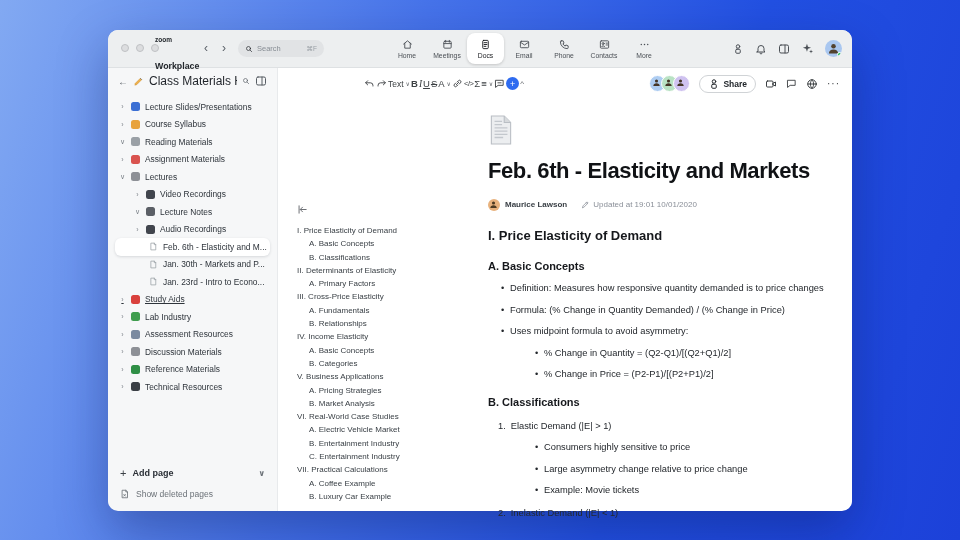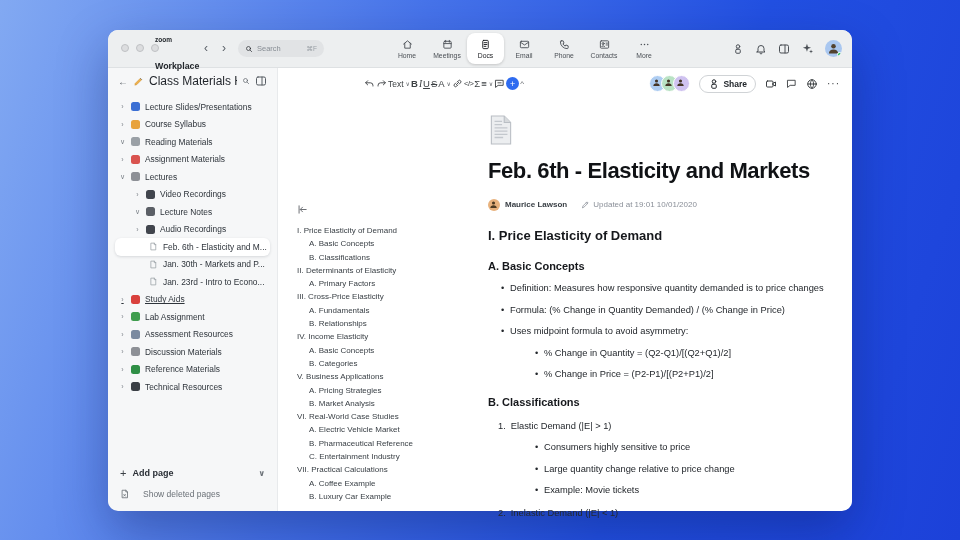--- a/index.html
+++ b/index.html
@@ -74,21 +74,21 @@
   }
   .trow .chev{width:7px;font-size:7px;color:#7d838a;text-align:center;flex:none;}
   .trow .emoji{width:9px;height:9px;border-radius:2.5px;flex:none;}
   .trow.sel{background:#fff;box-shadow:0 1px 3px rgba(20,30,40,.14);}
   .trow .lbl{overflow:hidden;text-overflow:ellipsis;}
   .pageicn{color:#9aa0a6;flex:none;}
   .sb-foot{padding:6px 12px 12px;}
   .addrow{display:flex;align-items:center;gap:6px;font-size:9px;font-weight:700;color:#2a2f36;}
   .addrow .plus{font-size:11px;font-weight:400;color:#3a4046;}
   .addrow .chevd{margin-left:auto;font-size:8px;color:#6b7177;}
-  .delrow{display:flex;gap:13px;font-size:8.5px;color:#6b7177;margin-top:10px;}
+  .delrow{display:flex;gap:6px;font-size:8.5px;color:#6b7177;margin-top:10px;}
   .delrow .icn{color:#6b7177;}
   
   .docarea{flex:1;display:flex;flex-direction:column;background:#fff;border-radius:0 0 10px 0;min-width:0;}
   .toolbar{height:27px;display:flex;align-items:center;padding:2px 12px 0 86px;gap:0;}
   .tbl{display:flex;align-items:center;gap:1px;color:#3c4043;}
   .tbtn{display:inline-flex;align-items:center;font-size:9.5px;color:#3c4043;cursor:default;}
   .tbtn .dd{font-size:6px;margin-left:2px;color:#5f6368;}
   .g-b{font-weight:800;}
   .g-i{font-style:italic;font-family:"Liberation Serif","DejaVu Serif",serif;}
   .g-u{text-decoration:underline;}
@@ -354,21 +354,21 @@
             <span class="lbl">Jan. 23rd - Intro to Econo...</span>
           </div>
           <div class="trow" style="padding-left: 4px; text-decoration: underline;">
             <span class="chev">›</span>
             <span class="emoji" style="background:#d9413d"></span>
             <span class="lbl">Study Aids</span>
           </div>
           <div class="trow" style="padding-left: 4px;">
             <span class="chev">›</span>
             <span class="emoji" style="background:#3f9d4e"></span>
-            <span class="lbl">Lab Assignment</span>
+            <span class="lbl">Lab Industry</span>
           </div>
           <div class="trow" style="padding-left: 4px;">
             <span class="chev">›</span>
             <span class="emoji" style="background:#7a8aa0"></span>
             <span class="lbl">Assessment Resources</span>
           </div>
           <div class="trow" style="padding-left: 4px;">
             <span class="chev">›</span>
             <span class="emoji" style="background:#8d9096"></span>
             <span class="lbl">Discussion Materials</span>
@@ -533,21 +533,21 @@
               <div class="olrow l1">A. Fundamentals</div>
               <div class="olrow l1">B. Relationships</div>
               <div class="olrow">IV. Income Elasticity</div>
               <div class="olrow l1">A. Basic Concepts</div>
               <div class="olrow l1">B. Categories</div>
               <div class="olrow">V. Business Applications</div>
               <div class="olrow l1">A. Pricing Strategies</div>
               <div class="olrow l1">B. Market Analysis</div>
               <div class="olrow">VI. Real-World Case Studies</div>
               <div class="olrow l1">A. Electric Vehicle Market</div>
-              <div class="olrow l1">B. Pharmaceutical Reference</div>
+              <div class="olrow l1">B. Entertainment Industry</div>
               <div class="olrow l1">C. Entertainment Industry</div>
               <div class="olrow">VII. Practical Calculations</div>
               <div class="olrow l1">A. Coffee Example</div>
               <div class="olrow l1">B. Luxury Car Example</div>
             </div>
         </div>
         <div class="docbody">
           <div class="dicon icn" id="i-docpage">
               <svg width="26" height="30" viewBox="0 0 24 28" fill="#eceef0" stroke="#b9bec4" stroke-width="1">
                 <path d="M3 1h12l6 6v20H3z"></path>
@@ -579,21 +579,21 @@
               <div class="bk-h2">I. Price Elasticity of Demand</div>
               <div class="bk-h3">A. Basic Concepts</div>
               <div class="bk-li">Definition: Measures how responsive quantity demanded is to price changes</div>
               <div class="bk-li">Formula: (% Change in Quantity Demanded) / (% Change in Price)</div>
               <div class="bk-li">Uses midpoint formula to avoid asymmetry:</div>
               <div class="bk-li lv2">% Change in Quantity = (Q2-Q1)/[(Q2+Q1)/2]</div>
               <div class="bk-li lv2">% Change in Price = (P2-P1)/[(P2+P1)/2]</div>
               <div class="bk-h3">B. Classifications</div>
               <div class="bk-num"><span class="mk">1.</span><span>Elastic Demand (|E| &gt; 1)</span></div>
               <div class="bk-li lv2">Consumers highly sensitive to price</div>
-              <div class="bk-li lv2">Large quantity change relative to price change</div>
+              <div class="bk-li lv2">Large asymmetry change relative to price change</div>
               <div class="bk-li lv2">Example: Movie tickets</div>
               <div class="bk-num"><span class="mk">2.</span><span>Inelastic Demand (|E| &lt; 1)</span></div>
             </div>
         </div>
       </div>
     </section>
   </div>
 </div>
 
 </body></html>

